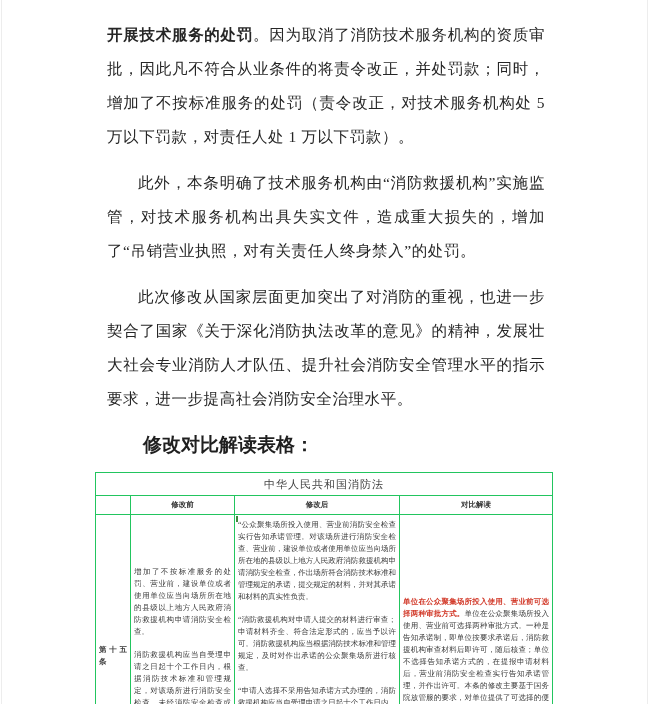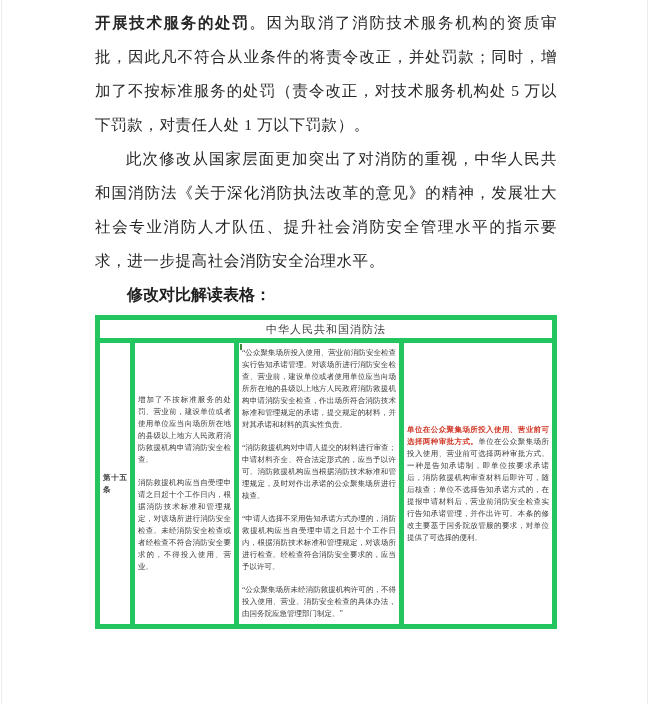--- a/index.html
+++ b/index.html
@@ -12,46 +12,46 @@
     font-family: "Liberation Serif", "DejaVu Serif", serif;
     color: #2a2a2a;
   }
   .page-edge { position: absolute; top: 0; bottom: 0; width: 1px; background: #ededed; }
   .page-edge.left { left: 1px; }
   .page-edge.right { right: 2px; }
 
   .doc { padding: 6px 93px 0 95px; }
 
   .body-text p {
-    margin: 0;
+    margin: 12px;
     font-size: 15.5px;
     line-height: 34px;
     text-align: justify;
     letter-spacing: 0.6px;
     color: #262626;
   }
   .body-text p .lead { font-weight: bold; }
   .body-text p.indent { text-indent: 2em; }
 
   .table-heading {
-    margin: 0;
-    font-size: 16px;
+    margin: 10px;
+    font-size: 19px;
     line-height: 34px;
     font-weight: bold;
     text-indent: 2em;
     color: #1f1f1f;
   }
 
   table.compare {
     border-collapse: collapse;
     table-layout: fixed;
     width: 457px;
     margin-top: 3px;
   }
-  table.compare td { border: 5px solid #22c55e; }
+  table.compare td { border: 1px solid #22c55e; }
 
   td.tbl-title {
     height: 23px;
     text-align: center;
     vertical-align: middle;
     font-size: 11px;
     color: #3d3d3d;
     letter-spacing: 1px;
   }
   tr.hdr td {
@@ -90,35 +90,42 @@
 </head>
 <body>
 
 <div class="page-edge left"></div>
 <div class="page-edge right"></div>
 
 <div class="doc">
 
   <div class="body-text">
     <p><span class="lead">开展技术服务的处罚</span><span>。因为取消了消防技术服务机构的资质审批，因此凡不符合从业条件的将责令改正，并处罚款；同时，增加了不按标准服务的处罚（责令改正，对技术服务机构处 5 万以下罚款，对责任人处 1 万以下罚款）。</span></p>
-    <p class="indent">此次修改从国家层面更加突出了对消防的重视，中华人民共和国消防法《关于深化消防执法改革的意见》的精神，发展壮大社会专业消防人才队伍、提升社会消防安全管理水平的指示要求，进一步提高社会消防安全治理水平。</p>
+    <p class="indent">此外，本条明确了技术服务机构由“消防救援机构”实施监管，对技术服务机构出具失实文件，造成重大损失的，增加了“吊销营业执照，对有关责任人终身禁入”的处罚。</p>
+    <p class="indent">此次修改从国家层面更加突出了对消防的重视，也进一步契合了国家《关于深化消防执法改革的意见》的精神，发展壮大社会专业消防人才队伍、提升社会消防安全管理水平的指示要求，进一步提高社会消防安全治理水平。</p>
   </div>
 
   <p class="table-heading">修改对比解读表格：</p>
 
   <table class="compare">
     <colgroup>
       <col style="width:35px">
       <col style="width:104px">
       <col style="width:165px">
       <col style="width:153px">
     </colgroup>
     <tbody>
         <tr>
       <td class="tbl-title" colspan="4">中华人民共和国消防法</td>
+    </tr>
+    <tr class="hdr">
+      <td></td>
+      <td>修改前</td>
+      <td>修改后</td>
+      <td>对比解读</td>
     </tr>
     <tr class="body-row">
       <td class="chapter">第十五条</td>
       <td>
         <p>增加了不按标准服务的处罚、营业前，建设单位或者使用单位应当向场所所在地的县级以上地方人民政府消防救援机构申请消防安全检查。</p>
         <p>消防救援机构应当自受理申请之日起十个工作日内，根据消防技术标准和管理规定，对该场所进行消防安全检查。未经消防安全检查或者经检查不符合消防安全要求的，不得投入使用、营业。</p>
       </td>
       <td class="after-cell">
         <span class="green-mark"></span>
         <p>“公众聚集场所投入使用、营业前消防安全检查实行告知承诺管理。对该场所进行消防安全检查、营业前，建设单位或者使用单位应当向场所所在地的县级以上地方人民政府消防救援机构申请消防安全检查，作出场所符合消防技术标准和管理规定的承诺，提交规定的材料，并对其承诺和材料的真实性负责。</p>

